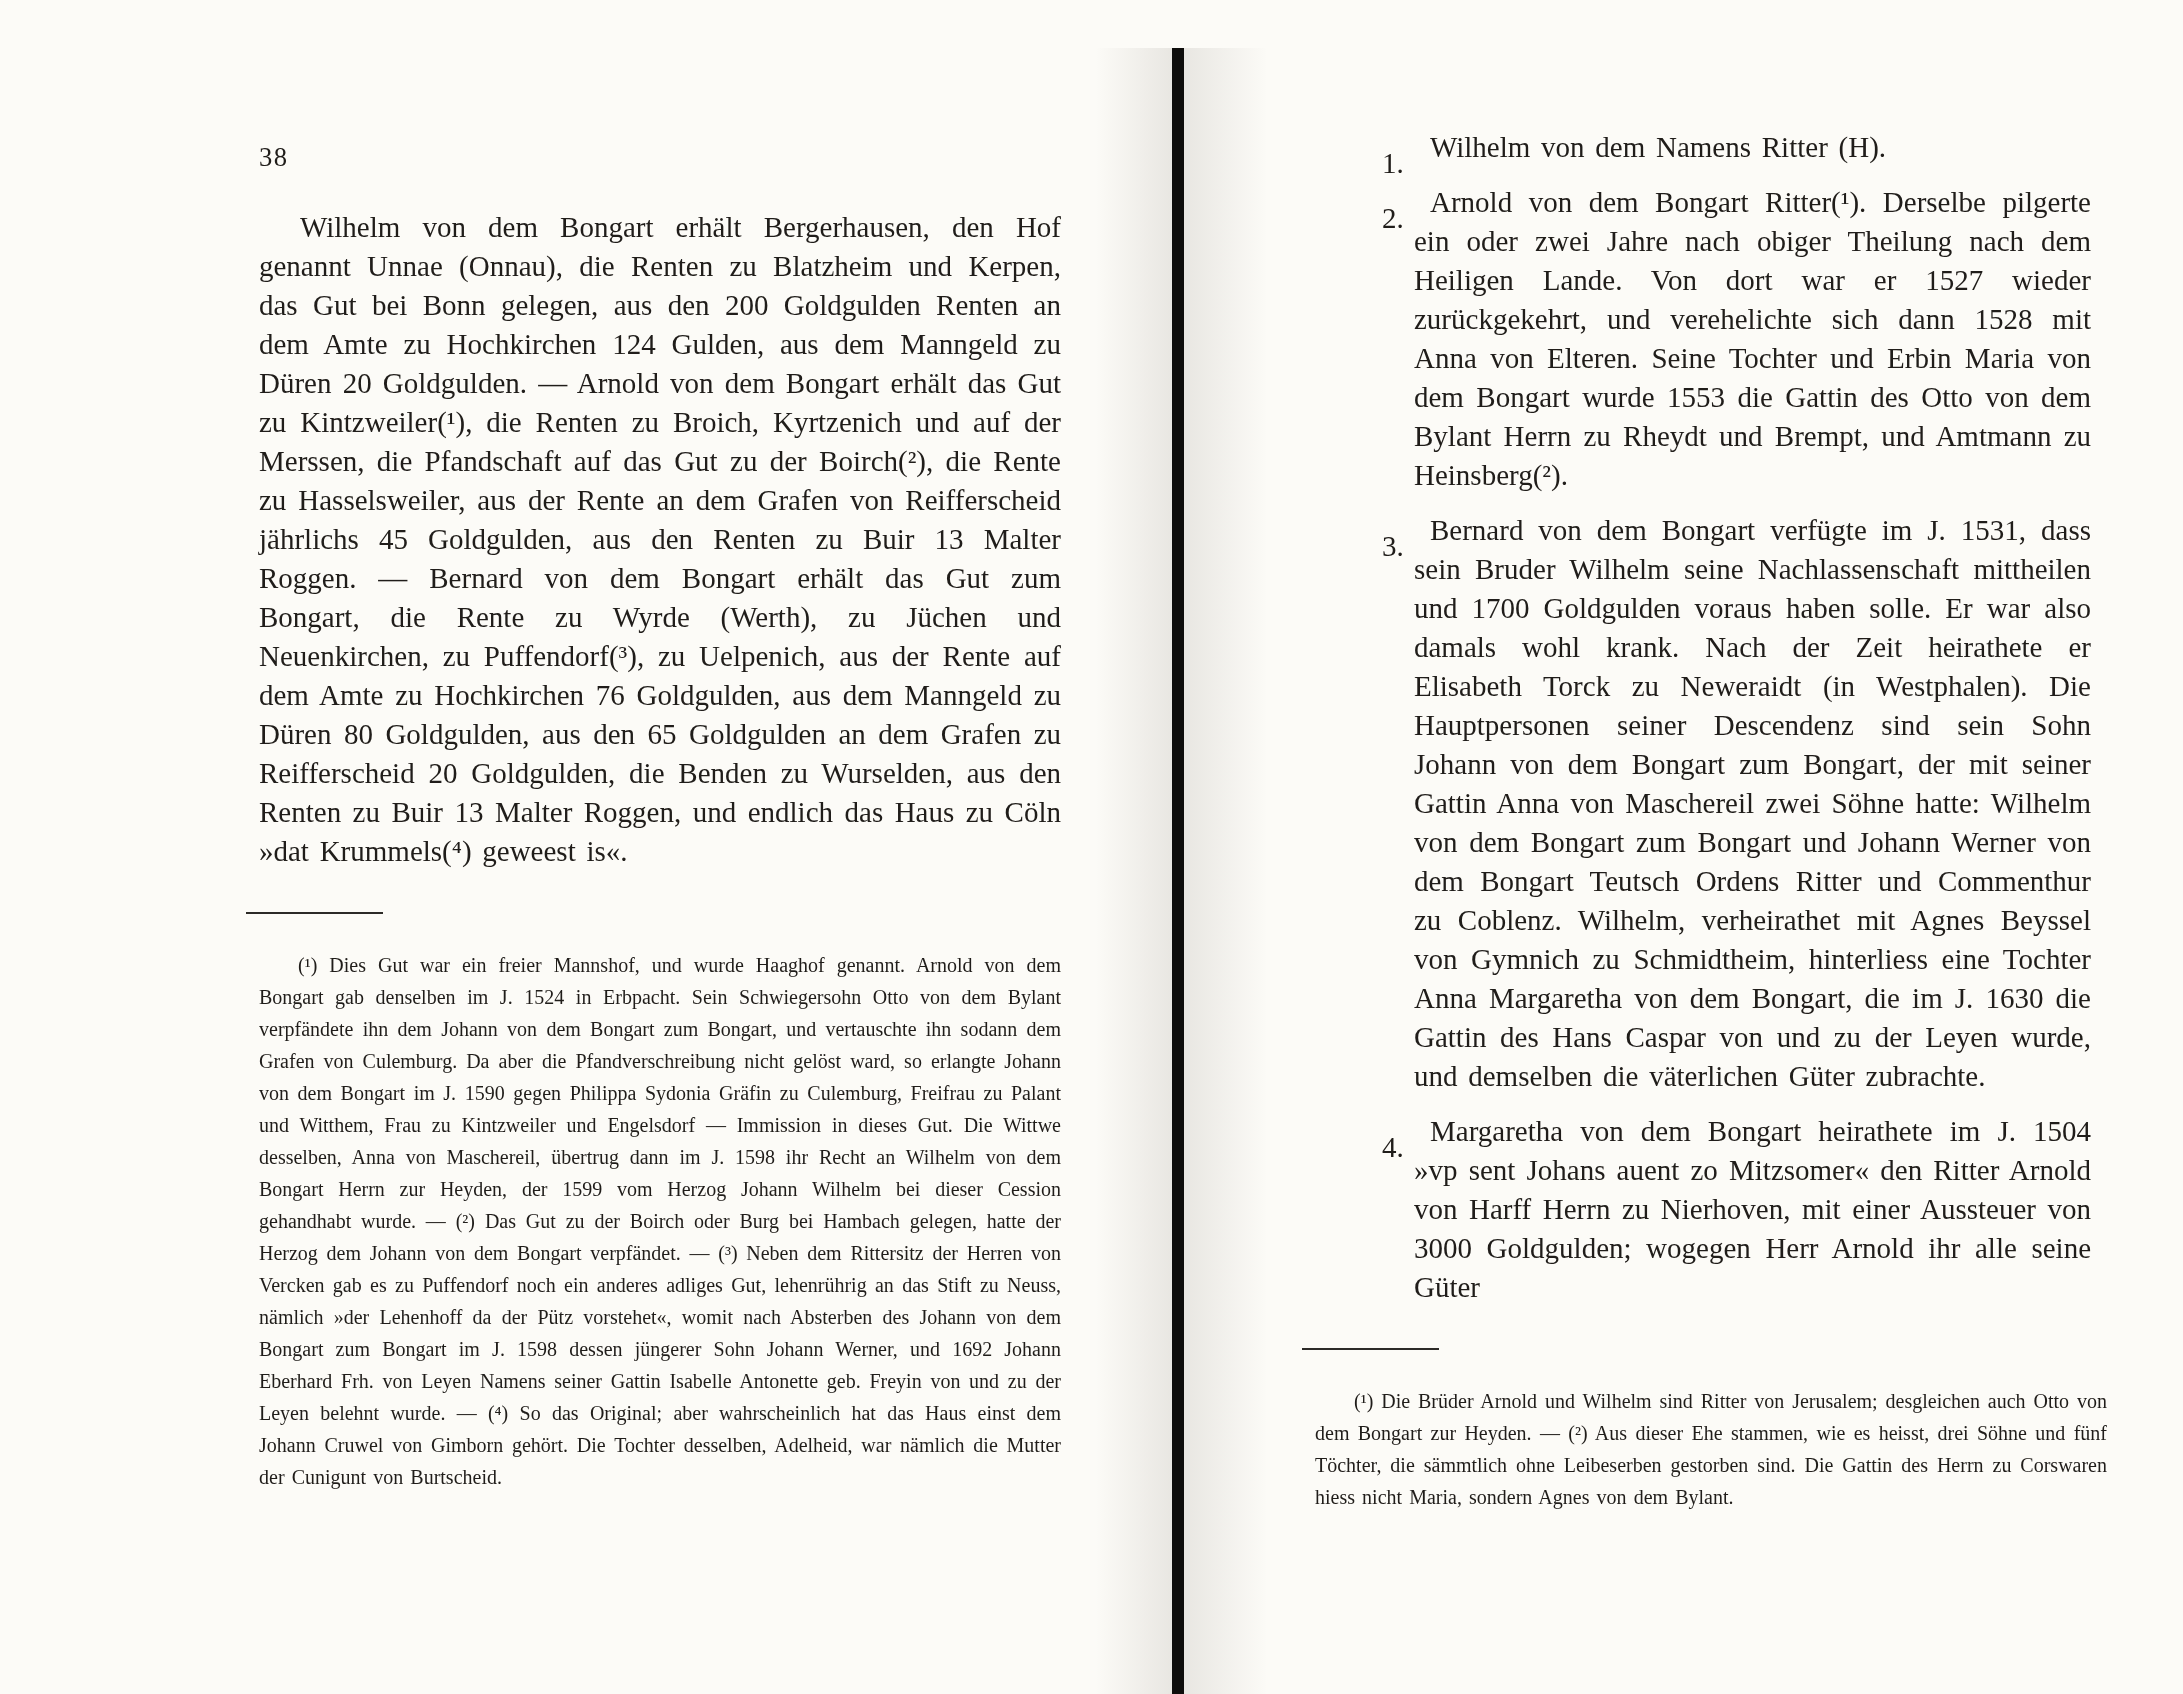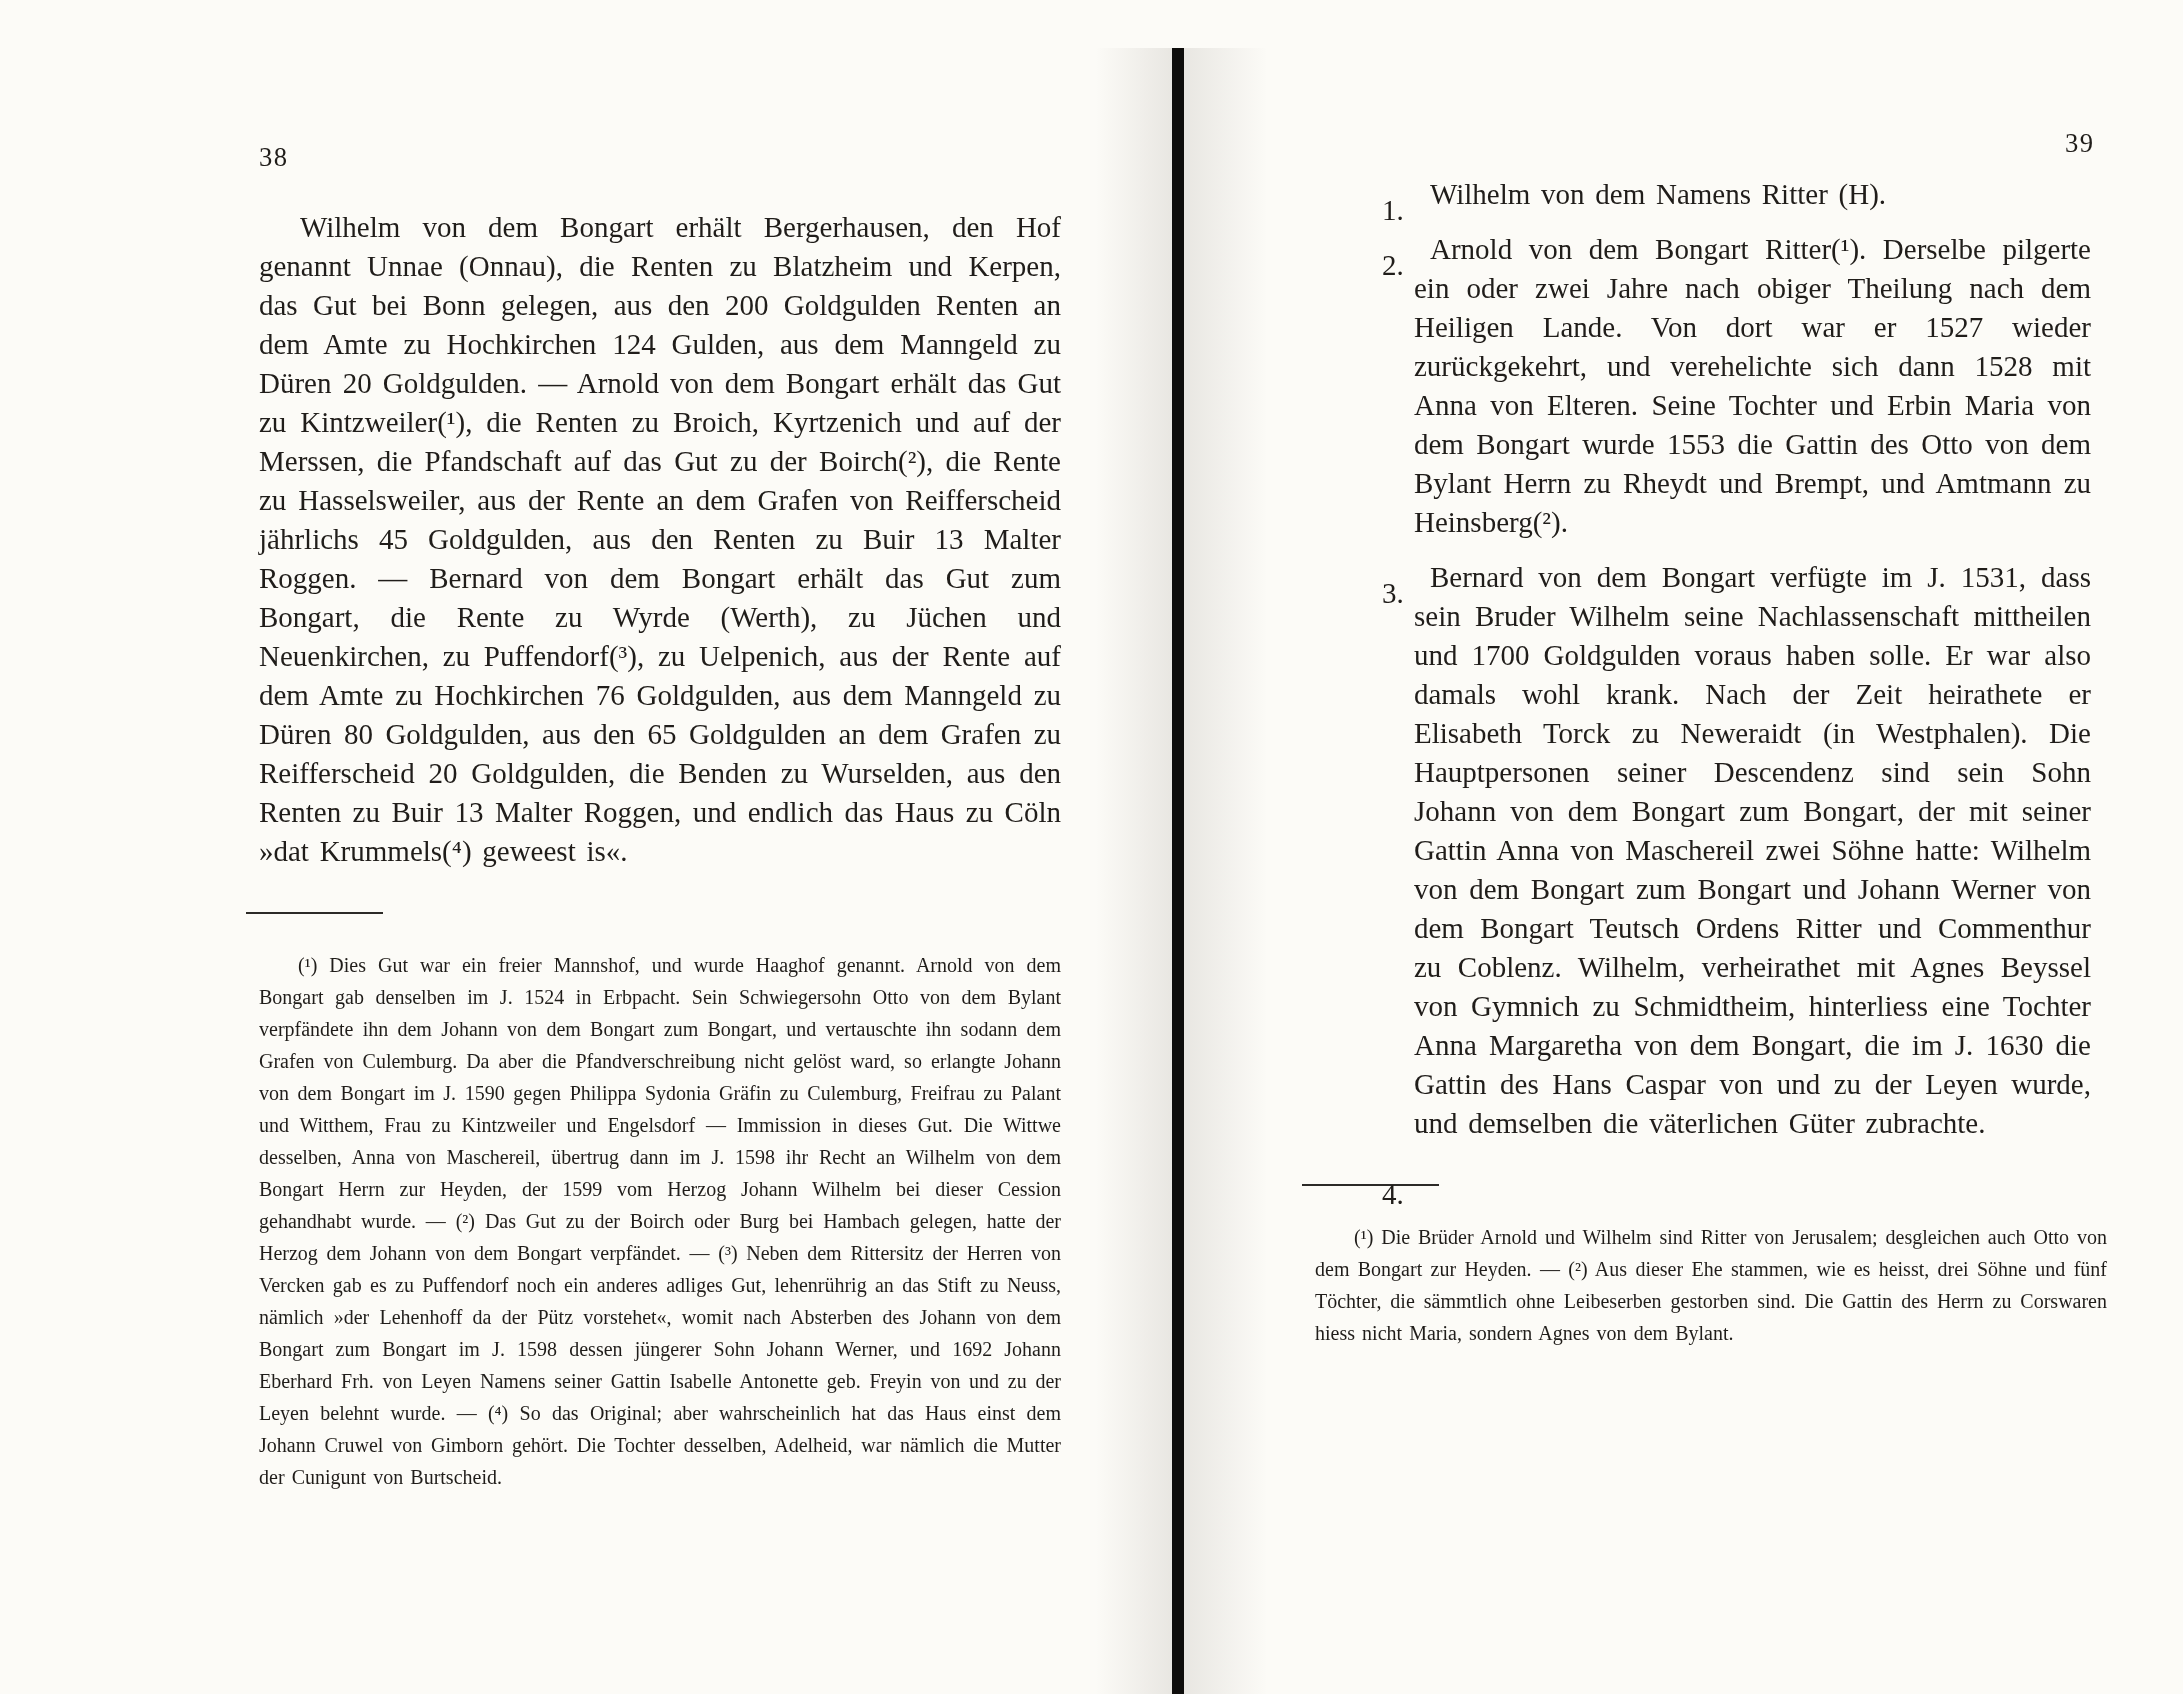--- a/index.html
+++ b/index.html
@@ -96,38 +96,38 @@
   <div class="pagenum">38</div>
 
   <p class="body-text first-indent">Wilhelm von dem Bongart erhält Bergerhausen, den Hof genannt Unnae (Onnau), die Renten zu Blatzheim und Kerpen, das Gut bei Bonn gelegen, aus den 200 Goldgulden Renten an dem Amte zu Hochkirchen 124 Gulden, aus dem Manngeld zu Düren 20 Goldgulden. — Arnold von dem Bongart erhält das Gut zu Kintzweiler(¹), die Renten zu Broich, Kyrtzenich und auf der Merssen, die Pfandschaft auf das Gut zu der Boirch(²), die Rente zu Hasselsweiler, aus der Rente an dem Grafen von Reifferscheid jährlichs 45 Goldgulden, aus den Renten zu Buir 13 Malter Roggen. — Bernard von dem Bongart erhält das Gut zum Bongart, die Rente zu Wyrde (Werth), zu Jüchen und Neuenkirchen, zu Puffendorf(³), zu Uelpenich, aus der Rente auf dem Amte zu Hochkirchen 76 Goldgulden, aus dem Manngeld zu Düren 80 Goldgulden, aus den 65 Goldgulden an dem Grafen zu Reifferscheid 20 Goldgulden, die Benden zu Wurselden, aus den Renten zu Buir 13 Malter Roggen, und endlich das Haus zu Cöln »dat Krummels(⁴) geweest is«.</p>
 
   <div class="foot-rule"></div>
 
   <p class="footnote">(¹) Dies Gut war ein freier Mannshof, und wurde Haaghof genannt. Arnold von dem Bongart gab denselben im J. 1524 in Erbpacht. Sein Schwiegersohn Otto von dem Bylant verpfändete ihn dem Johann von dem Bongart zum Bongart, und vertauschte ihn sodann dem Grafen von Culemburg. Da aber die Pfandverschreibung nicht gelöst ward, so erlangte Johann von dem Bongart im J. 1590 gegen Philippa Sydonia Gräfin zu Culemburg, Freifrau zu Palant und Witthem, Frau zu Kintzweiler und Engelsdorf — Immission in dieses Gut. Die Wittwe desselben, Anna von Maschereil, übertrug dann im J. 1598 ihr Recht an Wilhelm von dem Bongart Herrn zur Heyden, der 1599 vom Herzog Johann Wilhelm bei dieser Cession gehandhabt wurde. — (²) Das Gut zu der Boirch oder Burg bei Hambach gelegen, hatte der Herzog dem Johann von dem Bongart verpfändet. — (³) Neben dem Rittersitz der Herren von Vercken gab es zu Puffendorf noch ein anderes adliges Gut, lehenrührig an das Stift zu Neuss, nämlich »der Lehenhoff da der Pütz vorstehet«, womit nach Absterben des Johann von dem Bongart zum Bongart im J. 1598 dessen jüngerer Sohn Johann Werner, und 1692 Johann Eberhard Frh. von Leyen Namens seiner Gattin Isabelle Antonette geb. Freyin von und zu der Leyen belehnt wurde. — (⁴) So das Original; aber wahrscheinlich hat das Haus einst dem Johann Cruwel von Gimborn gehört. Die Tochter desselben, Adelheid, war nämlich die Mutter der Cunigunt von Burtscheid.</p>
 </div>
 
 <div class="page page-right">
-  <div class="pagenum pagenum-right">39</div>
 
 
   <div class="num-list">
     <div class="list-item">
       <span class="item-number">1.</span>
       <span class="item-text">Wilhelm von dem Namens Ritter (H).</span>
     </div>
     <div class="list-item">
       <span class="item-number">2.</span>
       <span class="item-text">Arnold von dem Bongart Ritter(¹). Derselbe pilgerte ein oder zwei Jahre nach obiger Theilung nach dem Heiligen Lande. Von dort war er 1527 wieder zurückgekehrt, und verehelichte sich dann 1528 mit Anna von Elteren. Seine Tochter und Erbin Maria von dem Bongart wurde 1553 die Gattin des Otto von dem Bylant Herrn zu Rheydt und Brempt, und Amtmann zu Heinsberg(²).</span>
     </div>
     <div class="list-item">
       <span class="item-number">3.</span>
       <span class="item-text">Bernard von dem Bongart verfügte im J. 1531, dass sein Bruder Wilhelm seine Nachlassenschaft mittheilen und 1700 Goldgulden voraus haben solle. Er war also damals wohl krank. Nach der Zeit heirathete er Elisabeth Torck zu Neweraidt (in Westphalen). Die Hauptpersonen seiner Descendenz sind sein Sohn Johann von dem Bongart zum Bongart, der mit seiner Gattin Anna von Maschereil zwei Söhne hatte: Wilhelm von dem Bongart zum Bongart und Johann Werner von dem Bongart Teutsch Ordens Ritter und Commenthur zu Coblenz. Wilhelm, verheirathet mit Agnes Beyssel von Gymnich zu Schmidtheim, hinterliess eine Tochter Anna Margaretha von dem Bongart, die im J. 1630 die Gattin des Hans Caspar von und zu der Leyen wurde, und demselben die väterlichen Güter zubrachte.</span>
     </div>
     <div class="list-item">
       <span class="item-number">4.</span>
+      <span class="item-text">Margaretha von dem Bongart heirathete im J. 1504 »vp sent Johans auent zo Mitzsomer« den Ritter Arnold von Harff Herrn zu Nierhoven, mit einer Aussteuer von 3000 Goldgulden; wogegen Herr Arnold ihr alle seine Güter</span>
     </div>
   </div>
 
   <div class="foot-rule"></div>
 
   <p class="footnote">(¹) Die Brüder Arnold und Wilhelm sind Ritter von Jerusalem; desgleichen auch Otto von dem Bongart zur Heyden. — (²) Aus dieser Ehe stammen, wie es heisst, drei Söhne und fünf Töchter, die sämmtlich ohne Leibeserben gestorben sind. Die Gattin des Herrn zu Corswaren hiess nicht Maria, sondern Agnes von dem Bylant.</p>
 </div>
 
 
 </body></html>

